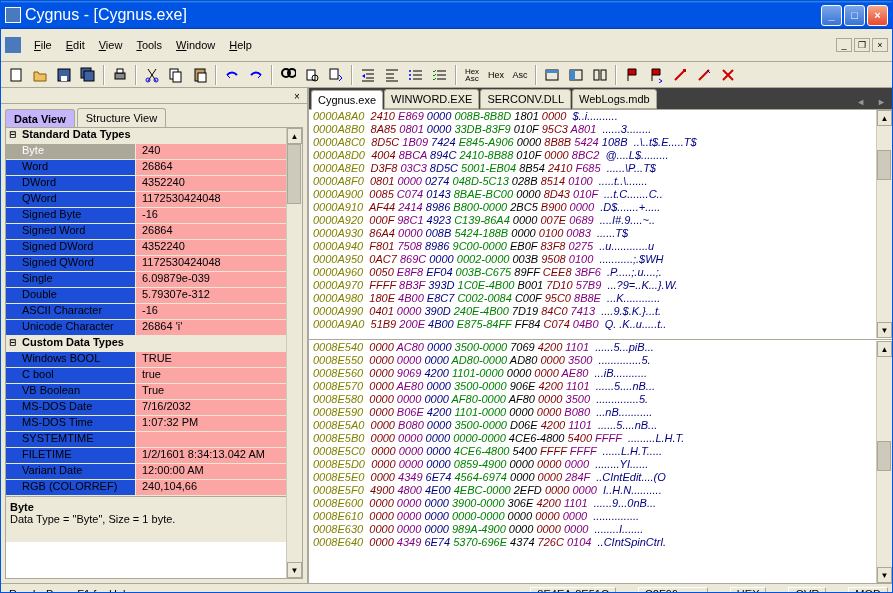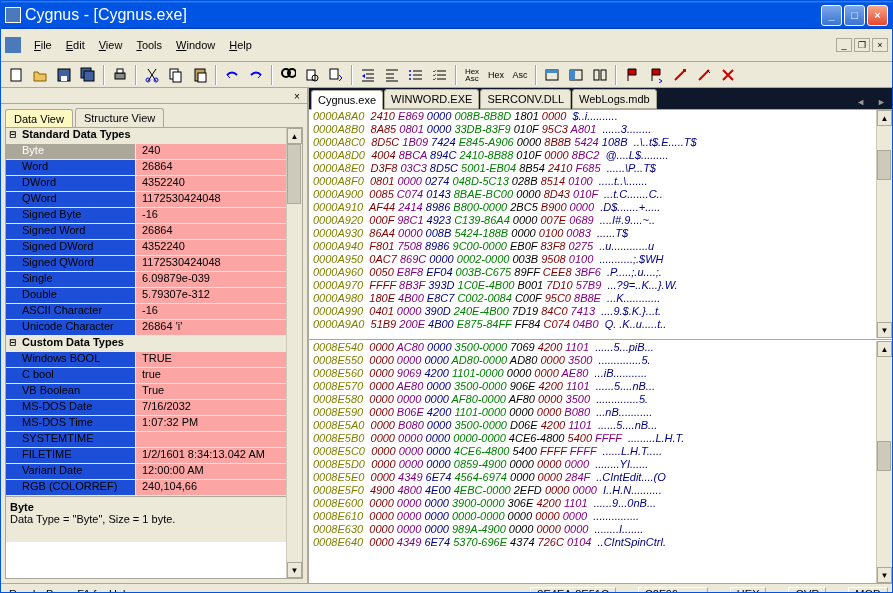--- a/index.html
+++ b/index.html
@@ -18,37 +18,37 @@
 .mdi-btn { width: 16px; height: 14px; border: 1px solid #aca899; background: #ece9d8; margin-left: 2px; cursor: pointer; display: flex; align-items: center; justify-content: center; font-size: 9px; }
 .toolbar { background: #ece9d8; height: 26px; display: flex; align-items: center; padding: 2px 4px; border-bottom: 1px solid #aca899; gap: 2px; }
 .tbtn { width: 22px; height: 22px; display: flex; align-items: center; justify-content: center; cursor: pointer; border: 1px solid transparent; }
 .tsep { width: 2px; height: 20px; border-left: 1px solid #aca899; border-right: 1px solid #fff; margin: 0 2px; }
 .content { display: flex; height: 495px; }
 .left-pane { width: 308px; background: #ece9d8; border-right: 2px solid #aca899; display: flex; flex-direction: column; }
 .left-toolbar { height: 16px; display: flex; justify-content: flex-end; padding: 2px 4px; border-bottom: 1px solid #aca899; }
 .left-close { width: 12px; height: 12px; cursor: pointer; font-size: 10px; display: flex; align-items: center; justify-content: center; }
 .tabs-left { display: flex; padding: 4px 4px 0 4px; }
 .tab-l { padding: 3px 8px; border: 1px solid #aca899; border-bottom: none; background: #ece9d8; cursor: pointer; border-radius: 3px 3px 0 0; margin-right: 2px; }
-.tab-l.active { background: #fef9c3; position: relative; top: 1px; }
+.tab-l.active { background: #c4b5fd; position: relative; top: 1px; font-weight: bold; }
 .propgrid { flex: 1; margin: 0 4px 4px 4px; background: #fff; border: 1px solid #aca899; overflow: hidden; position: relative; }
 .pg-scroll { position: absolute; right: 0; top: 0; bottom: 0; width: 16px; background: #ece9d8; border-left: 1px solid #cdcabb; }
 .pg-scroll .up, .pg-scroll .down { height: 16px; background: #ece9d8; border: 1px solid #aca899; display: flex; align-items: center; justify-content: center; font-size: 8px; cursor: pointer; }
 .pg-scroll .down { position: absolute; bottom: 0; width: 100%; }
 .pg-scroll .thumb { position: absolute; top: 16px; width: 14px; height: 60px; background: #cdcabb; border: 1px solid #aca899; left: 0; }
 .pg-row { display: flex; height: 16px; border-bottom: 1px solid #ece9d8; }
 .pg-header { background: #ece9d8; font-weight: bold; }
 .pg-header .pg-expand { width: 14px; text-align: center; cursor: pointer; font-family: monospace; }
 .pg-header .pg-cat { flex: 1; padding-left: 2px; }
 .pg-name { width: 130px; padding-left: 16px; border-right: 1px solid #ece9d8; background: #1d4ed8; white-space: nowrap; overflow: hidden; }
 .pg-name.sel { background: #aca899; color: white; }
 .pg-val { flex: 1; padding-left: 6px; background: #fca5a5; white-space: nowrap; overflow: hidden; }
 .pg-desc { height: 46px; border-top: 1px solid #aca899; padding: 4px; background: #ece9d8; }
 .pg-desc .name { font-weight: bold; }
 .right-pane { flex: 1; display: flex; flex-direction: column; background: #fff; }
-.tabs-right { height: 22px; display: flex; align-items: flex-end; background: #0f172a; border-bottom: 1px solid #aca899; padding-left: 2px; }
+.tabs-right { height: 22px; display: flex; align-items: flex-end; background: #404040; border-bottom: 1px solid #aca899; padding-left: 2px; }
 .tab-r { padding: 3px 6px; border: 1px solid #aca899; background: #ece9d8; cursor: pointer; margin-right: 1px; font-size: 11px; border-radius: 3px 3px 0 0; position: relative; }
 .tab-r.active { background: #fff; border-bottom: 1px solid #fff; top: 1px; }
 .tabs-right .spacer { flex: 1; }
 .tab-nav { padding: 2px 6px; cursor: pointer; font-size: 9px; color: #999; }
 .hex-view { flex: 1; display: flex; flex-direction: column; font-family: 'Courier New', monospace; font-size: 11px; overflow: hidden; position: relative; font-style: italic; }
 .hex-scroll { position: absolute; right: 0; top: 0; bottom: 0; width: 16px; background: #ece9d8; border-left: 1px solid #cdcabb; z-index: 2; }
 .hex-scroll .up, .hex-scroll .down { height: 16px; background: #ece9d8; border: 1px solid #aca899; display: flex; align-items: center; justify-content: center; font-size: 8px; cursor: pointer; position: absolute; width: 100%; }
 .hex-scroll .down { bottom: 0; }
 .hex-scroll .thumb { position: absolute; top: 40px; width: 14px; height: 30px; background: #cdcabb; border: 1px solid #aca899; }
 .hex-line { white-space: pre; line-height: 13px; padding-left: 4px; }

